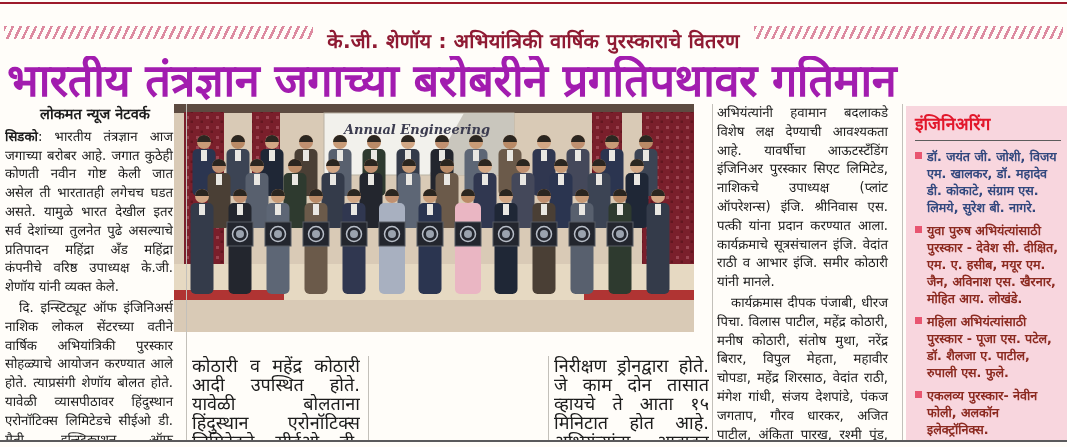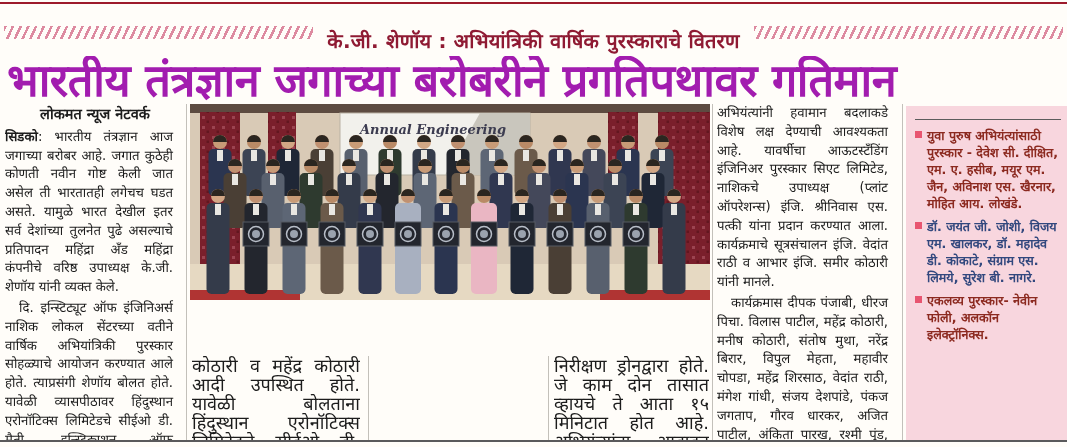--- a/index.html
+++ b/index.html
@@ -23,21 +23,21 @@
   .col p.indent{text-indent:14px;}
   .byline{text-align:center;font-weight:700;font-size:14.5px;margin:1px 0 4px 0;}
   .dateline{font-weight:700;}
   .col1{left:5px;width:180px;}
   .col5{left:717px;width:183px;}
   .subcol{position:absolute;top:356px;height:84px;overflow:hidden;font-size:18px;line-height:19px;text-align:justify;}
   .subA{left:192px;width:168px;}
   .subB{left:374px;width:166px;}
   .subC{left:554px;width:155px;}
   
-  .photo{position:absolute;left:190px;top:104px;width:520px;height:196px;background:#d9cab6;overflow:hidden;}
+  .photo{position:absolute;left:174px;top:104px;width:520px;height:228px;background:#d9cab6;overflow:hidden;}
   .photo svg{display:block;}
   .caption{position:absolute;left:191px;top:303px;width:519px;font-weight:700;font-size:13.6px;line-height:1.34;color:#171717;}
   
   .vdiv{position:absolute;width:1px;background:#c3c0ba;}
   .v1{left:186px;top:104px;height:336px;}
   .v2{left:368px;top:356px;height:84px;}
   .v3{left:548px;top:356px;height:84px;}
   .v4{left:712px;top:104px;height:336px;}
   .v5{left:902px;top:104px;height:336px;}
   .bottom-rule{position:absolute;left:0;right:0;top:440px;height:2px;background:#5a5a5c;}
@@ -374,31 +374,36 @@
   <div class="subcol subA">कोठारी व महेंद्र कोठारी आदी उपस्थित होते. यावेळी बोलताना हिंदुस्थान एरोनॉटिक्स लिमिटेडचे सीईओ डी. मैती यांनी नागरी विमान</div>
   <div class="subcol subC">निरीक्षण ड्रोनद्वारा होते. जे काम दोन तासात व्हायचे ते आता १५ मिनिटात होत आहे. अभियंत्यांना आवाहन करताना ते पुढे म्हणाले की,</div>
 
   <div class="col col5">
     <p>अभियंत्यांनी हवामान बदलाकडे विशेष लक्ष देण्याची आवश्यकता आहे. यावर्षीचा आऊटस्टँडिंग इंजिनिअर पुरस्कार सिएट लिमिटेड, नाशिकचे उपाध्यक्ष (प्लांट ऑपरेशन्स) इंजि. श्रीनिवास एस. पत्की यांना प्रदान करण्यात आला. कार्यक्रमाचे सूत्रसंचालन इंजि. वेदांत राठी व आभार इंजि. समीर कोठारी यांनी मानले.</p>
     <p class="indent">कार्यक्रमास दीपक पंजाबी, धीरज पिचा. विलास पाटील, महेंद्र कोठारी, मनीष कोठारी, संतोष मुथा, नरेंद्र बिरार, विपुल मेहता, महावीर चोपडा, महेंद्र शिरसाठ, वेदांत राठी, मंगेश गांधी, संजय देशपांडे, पंकज जगताप, गौरव धारकर, अजित पाटील, अंकिता पारख, रश्मी पुंड, संकेत आंबेकर, श्रीकांत बच्छाव आदी उपस्थित होते.</p>
   </div>
 
   <div class="sidebar">
     <div class="sb-title">
-    </div>
-    <div class="sb-item c-maroon">
-      <span class="sq"></span>
-      <span>युवा पुरुष अभियंत्यांसाठी पुरस्कार - देवेश सी. दीक्षित, एम. ए. हसीब, मयूर एम. जैन, अविनाश एस. खैरनार, मोहित आय. लोखंडे.</span>
+      <div>इंजिनिअरिंग</div>
     </div>
     <div class="sb-item c-blue">
       <span class="sq"></span>
       <span>डॉ. जयंत जी. जोशी, विजय एम. खालकर, डॉ. महादेव डी. कोकाटे, संग्राम एस. लिमये, सुरेश बी. नागरे.</span>
     </div>
     <div class="sb-item c-maroon">
       <span class="sq"></span>
+      <span>युवा पुरुष अभियंत्यांसाठी पुरस्कार - देवेश सी. दीक्षित, एम. ए. हसीब, मयूर एम. जैन, अविनाश एस. खैरनार, मोहित आय. लोखंडे.</span>
+    </div>
+    <div class="sb-item c-maroon">
+      <span class="sq"></span>
+      <span>महिला अभियंत्यांसाठी पुरस्कार - पूजा एस. पटेल, डॉ. शैलजा ए. पाटील, रुपाली एस. फुले.</span>
+    </div>
+    <div class="sb-item c-maroon">
+      <span class="sq"></span>
       <span>एकलव्य पुरस्कार- नेवीन फोली, अलकॉन इलेक्ट्रॉनिक्स.</span>
     </div>
   </div>
 
   <div class="vdiv v1"></div>
   <div class="vdiv v2"></div>
   <div class="vdiv v3"></div>
   <div class="vdiv v4"></div>
   <div class="vdiv v5"></div>
   <div class="bottom-rule"></div>

